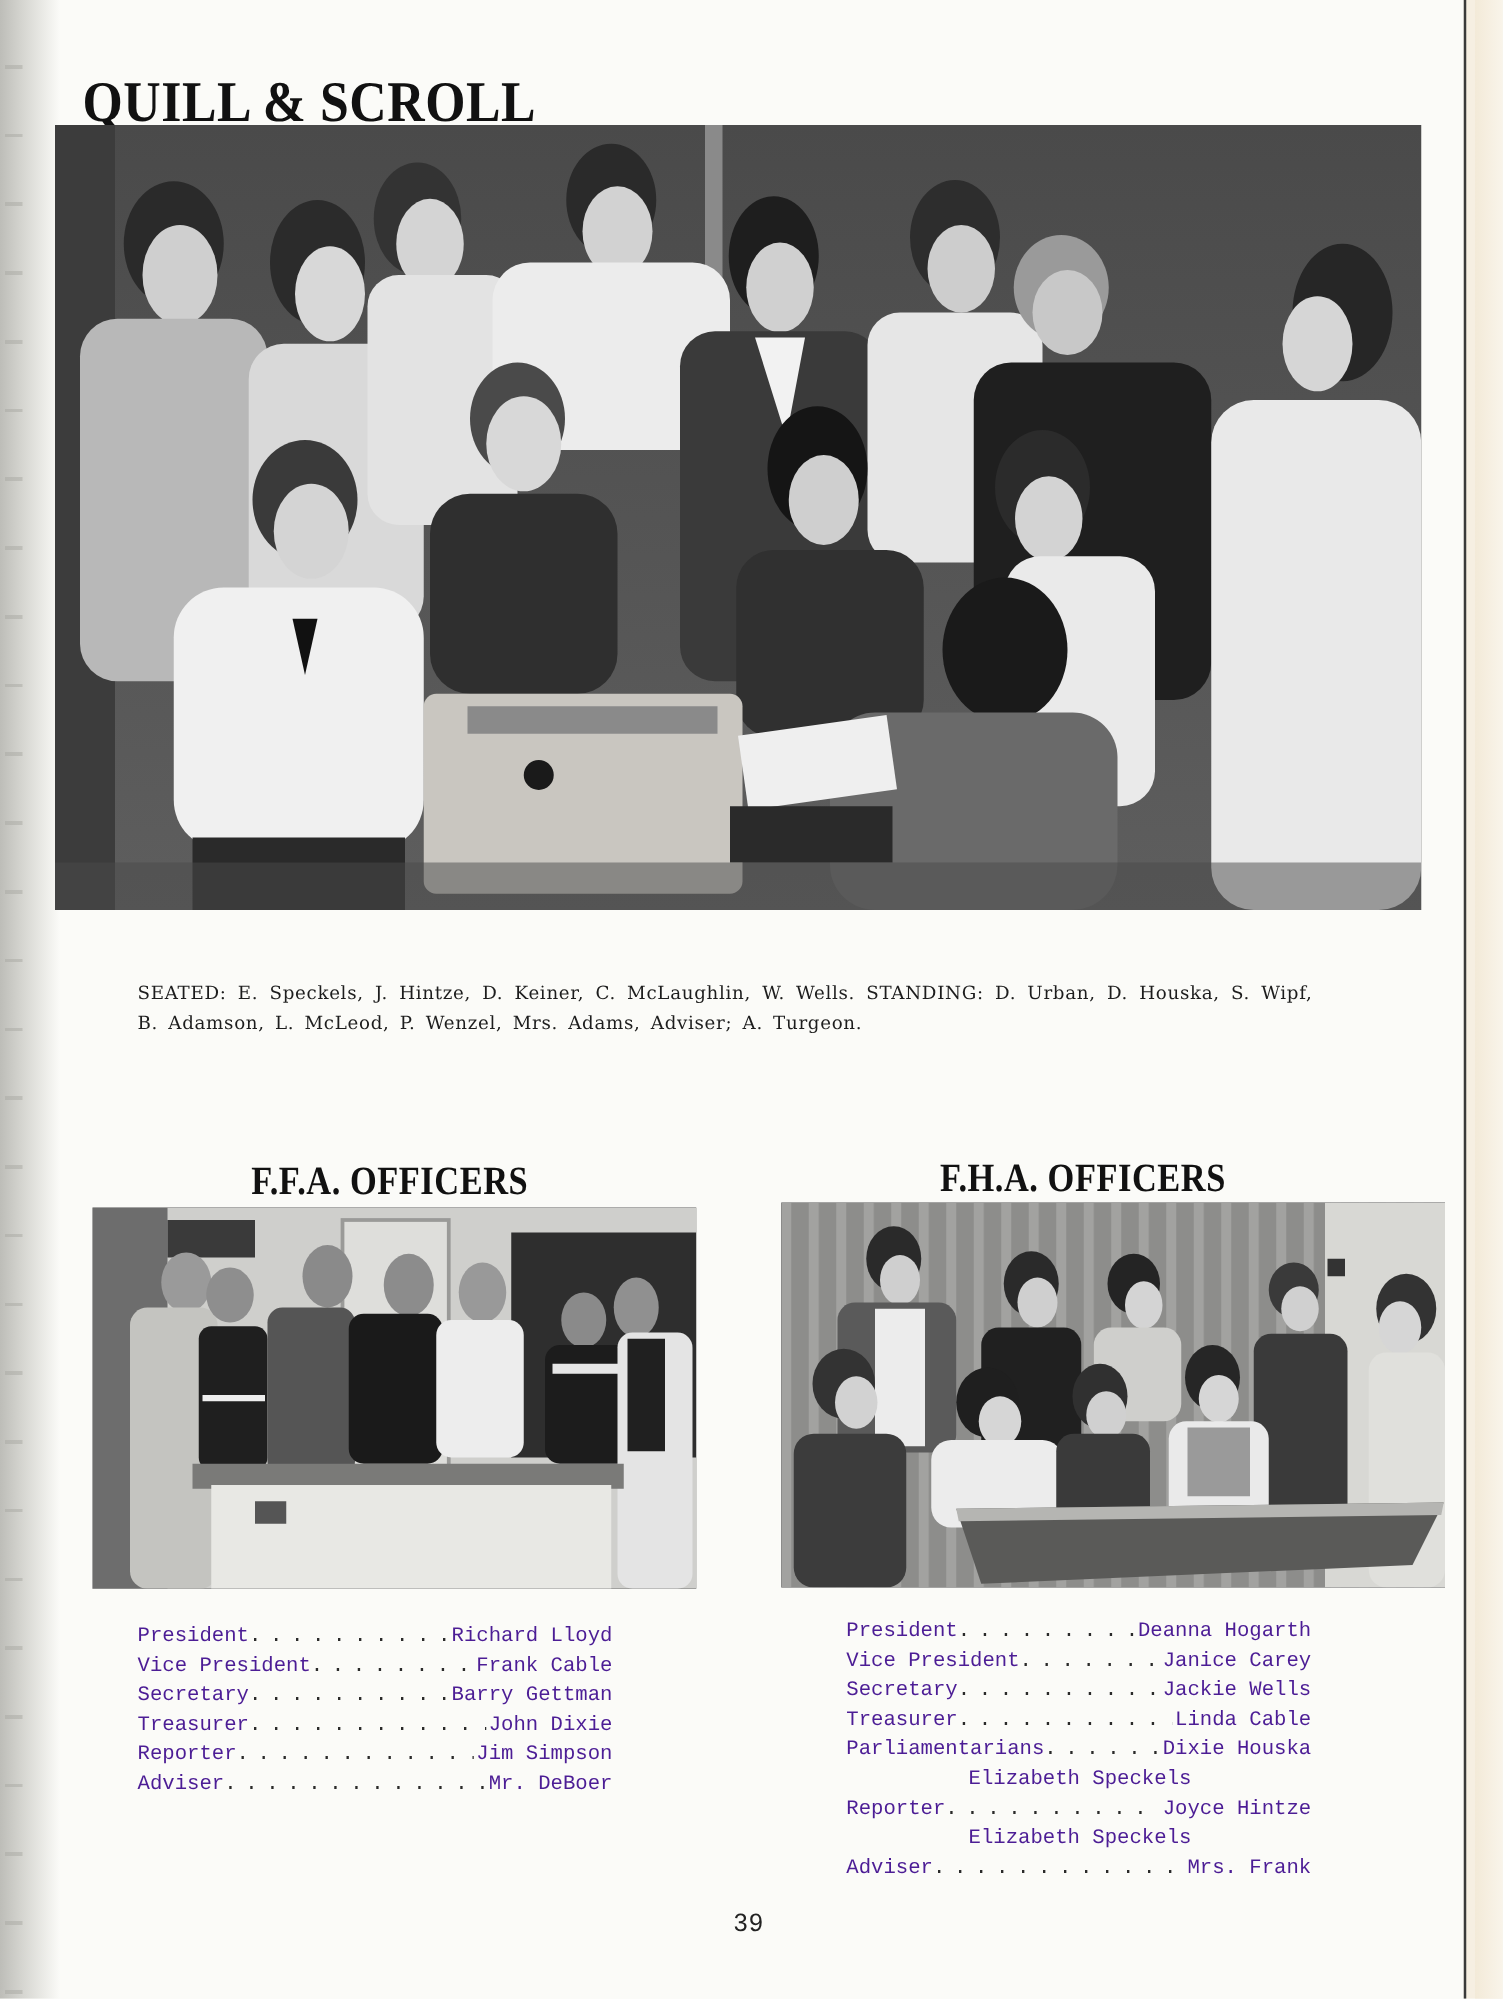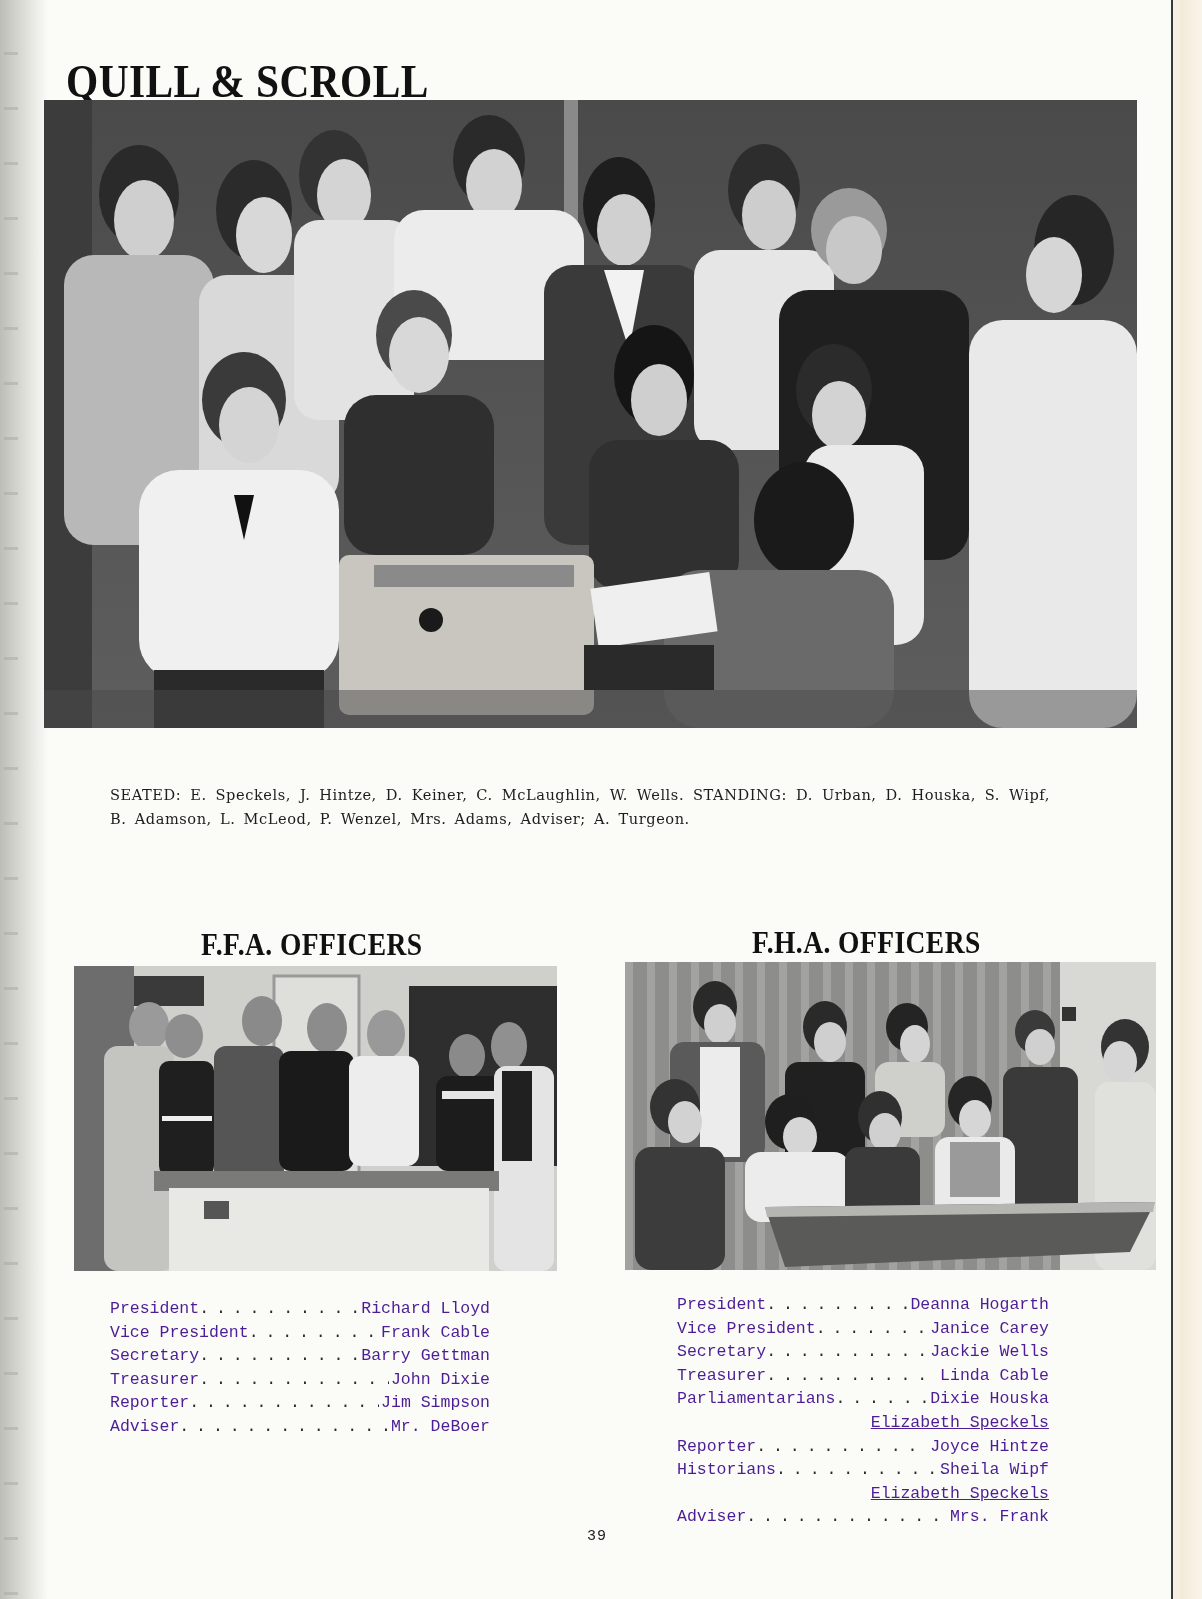--- a/index.html
+++ b/index.html
@@ -65,25 +65,25 @@
     #ffa-list { left: 110px; top: 1297px; width: 380px; }
     #fha-list { left: 677px; top: 1293px; width: 372px; }
     .row { display: flex; white-space: nowrap; }
     .row .role { flex: 0 0 auto; }
     .row .dots {
       flex: 1 1 auto; overflow: hidden; letter-spacing: 2.2px;
       color: #2a2a2a;
     }
     .row .dots::before { content: ". . . . . . . . . . . . . . . . . . . . . . . . . . . . . . . . . . . . . . . ."; letter-spacing: -1.5px; }
     .row .name { flex: 0 0 auto; text-align: right; padding-left: 2px; }
-    .row.cont { justify-content: flex-end; text-decoration: underline; }
+    .row.cont { justify-content: center; }
 
     #page-number {
-      position: absolute; left: 587px; top: 1528px; font-family: Liberation Mono, monospace;
-      font-size: 15px; color: #222; letter-spacing: 1px;
+      position: absolute; left: 587px; top: 1528px; font-family: Liberation Sans, sans-serif;
+      font-size: 20px; color: #222; letter-spacing: 1px;
     }
   </style>
 </head>
 <body>
 
 <div class="gutter"></div>
 <div class="gutter-ticks"></div>
 <div class="page-edge"></div>
 <div class="page-edge-inner"></div>
 
@@ -304,25 +304,20 @@
       <span class="name">Dixie Houska</span>
     </div>
   <div class="row cont">
       <span class="name">Elizabeth Speckels</span>
     </div>
   <div class="row">
       <span class="role">Reporter</span>
       <span class="dots"></span>
       <span class="name">Joyce Hintze</span>
     </div>
-  <div class="row">
-      <span class="role">Historians</span>
-      <span class="dots"></span>
-      <span class="name">Sheila Wipf</span>
-    </div>
   <div class="row cont">
       <span class="name">Elizabeth Speckels</span>
     </div>
   <div class="row">
       <span class="role">Adviser</span>
       <span class="dots"></span>
       <span class="name">Mrs. Frank</span>
     </div>
 </div>
 

